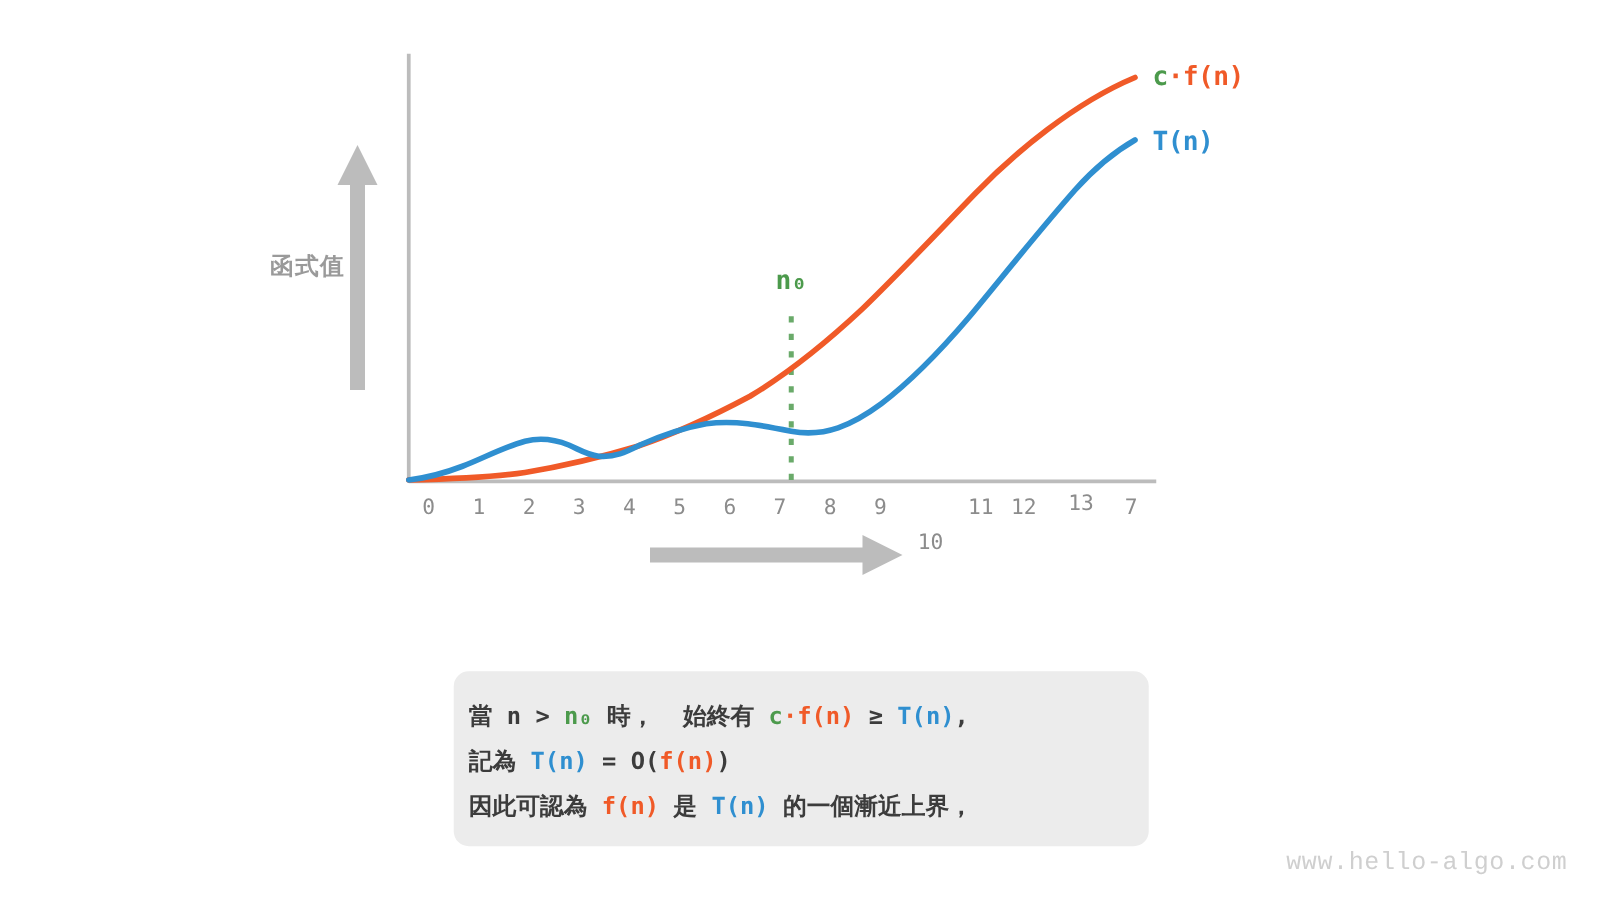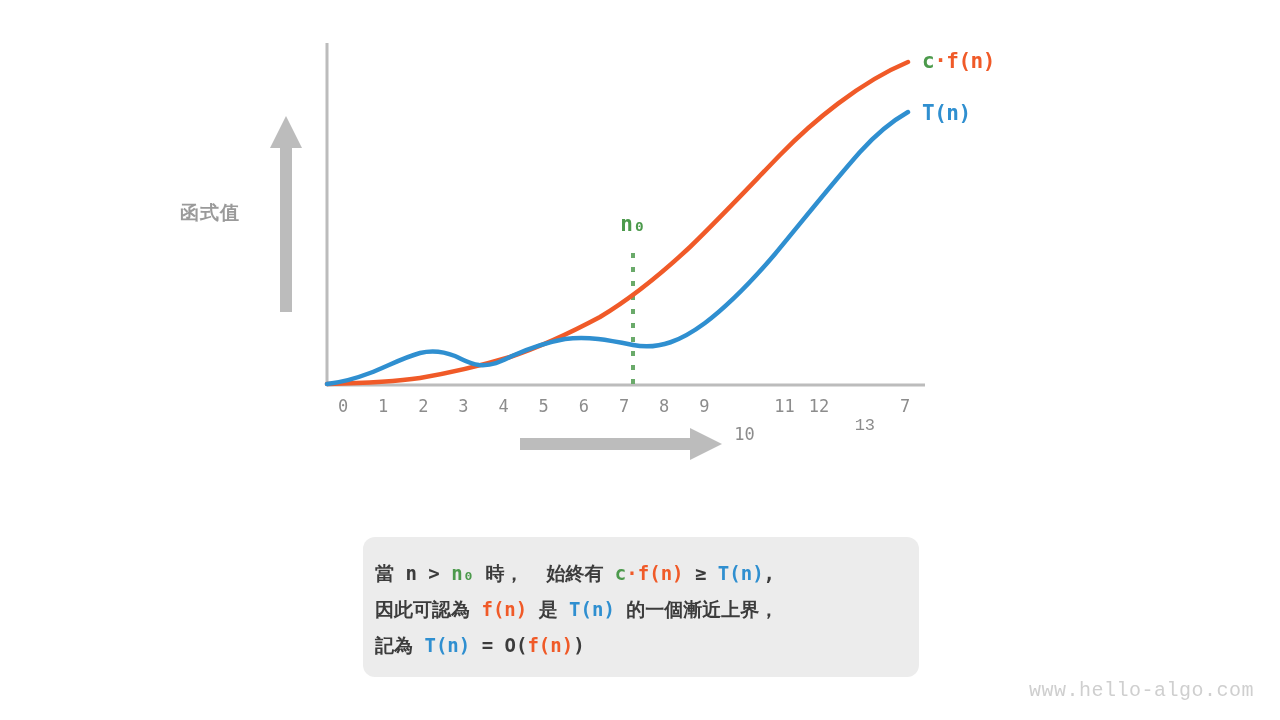--- a/index.html
+++ b/index.html
@@ -27,21 +27,21 @@
     width: 1280px;
     height: 720px;
   }
 
   
   .axis-y-label {
     position: absolute;
     left: 180px;
     top: 200px;
     width: 96px;
-    text-align: left;
+    text-align: right;
     color: #9a9a9a;
     font-size: 19px;
     font-weight: 700;
     font-family: "DejaVu Sans", sans-serif;
     letter-spacing: 1px;
     white-space: nowrap;
   }
 
   .axis-x-label {
     position: absolute;
@@ -194,24 +194,24 @@
       <div class="tick-label" style="left: 463.429px; top: 396px;">3</div>
       <div class="tick-label" style="left: 503.571px; top: 396px;">4</div>
       <div class="tick-label" style="left: 543.714px; top: 396px;">5</div>
       <div class="tick-label" style="left: 583.857px; top: 396px;">6</div>
       <div class="tick-label" style="left: 624px; top: 396px;">7</div>
       <div class="tick-label" style="left: 664.143px; top: 396px;">8</div>
       <div class="tick-label" style="left: 704.286px; top: 396px;">9</div>
       <div class="tick-label" style="left: 744.429px; top: 396px; margin-top: 28px;">10</div>
       <div class="tick-label" style="left: 784.571px; top: 396px;">11</div>
       <div class="tick-label" style="left: 819px; top: 396px;">12</div>
-      <div class="tick-label" style="left: 864.857px; top: 416px; font-family: Liberation Mono, monospace;">13</div>
+      <div class="tick-label" style="left: 864.857px; top: 393px;">13</div>
       <div class="tick-label" style="left: 905px; top: 396px;">7</div>
     </div>
 
   <div class="note-box">
     <div class="note-line" id="note-line-1"><span class="tok-dark">當 n &gt; </span><span class="tok-green">n₀</span><span class="tok-dark"> 時，  始終有 </span><span class="tok-green">c</span><span class="tok-orange">·f(n)</span><span class="tok-dark"> ≥ </span><span class="tok-blue">T(n)</span><span class="tok-dark">,</span></div>
+    <div class="note-line" id="note-line-3"><span class="tok-dark">記為 </span><span class="tok-blue">T(n)</span><span class="tok-dark"> = O(</span><span class="tok-orange">f(n)</span><span class="tok-dark">)</span></div>
     <div class="note-line" id="note-line-2"><span class="tok-dark">因此可認為 </span><span class="tok-orange">f(n)</span><span class="tok-dark"> 是 </span><span class="tok-blue">T(n)</span><span class="tok-dark"> 的一個漸近上界，</span></div>
-    <div class="note-line" id="note-line-3"><span class="tok-dark">記為 </span><span class="tok-blue">T(n)</span><span class="tok-dark"> = O(</span><span class="tok-orange">f(n)</span><span class="tok-dark">)</span></div>
   </div>
 
   <div class="watermark">www.hello-algo.com</div>
 </div>
 
 </body></html>

